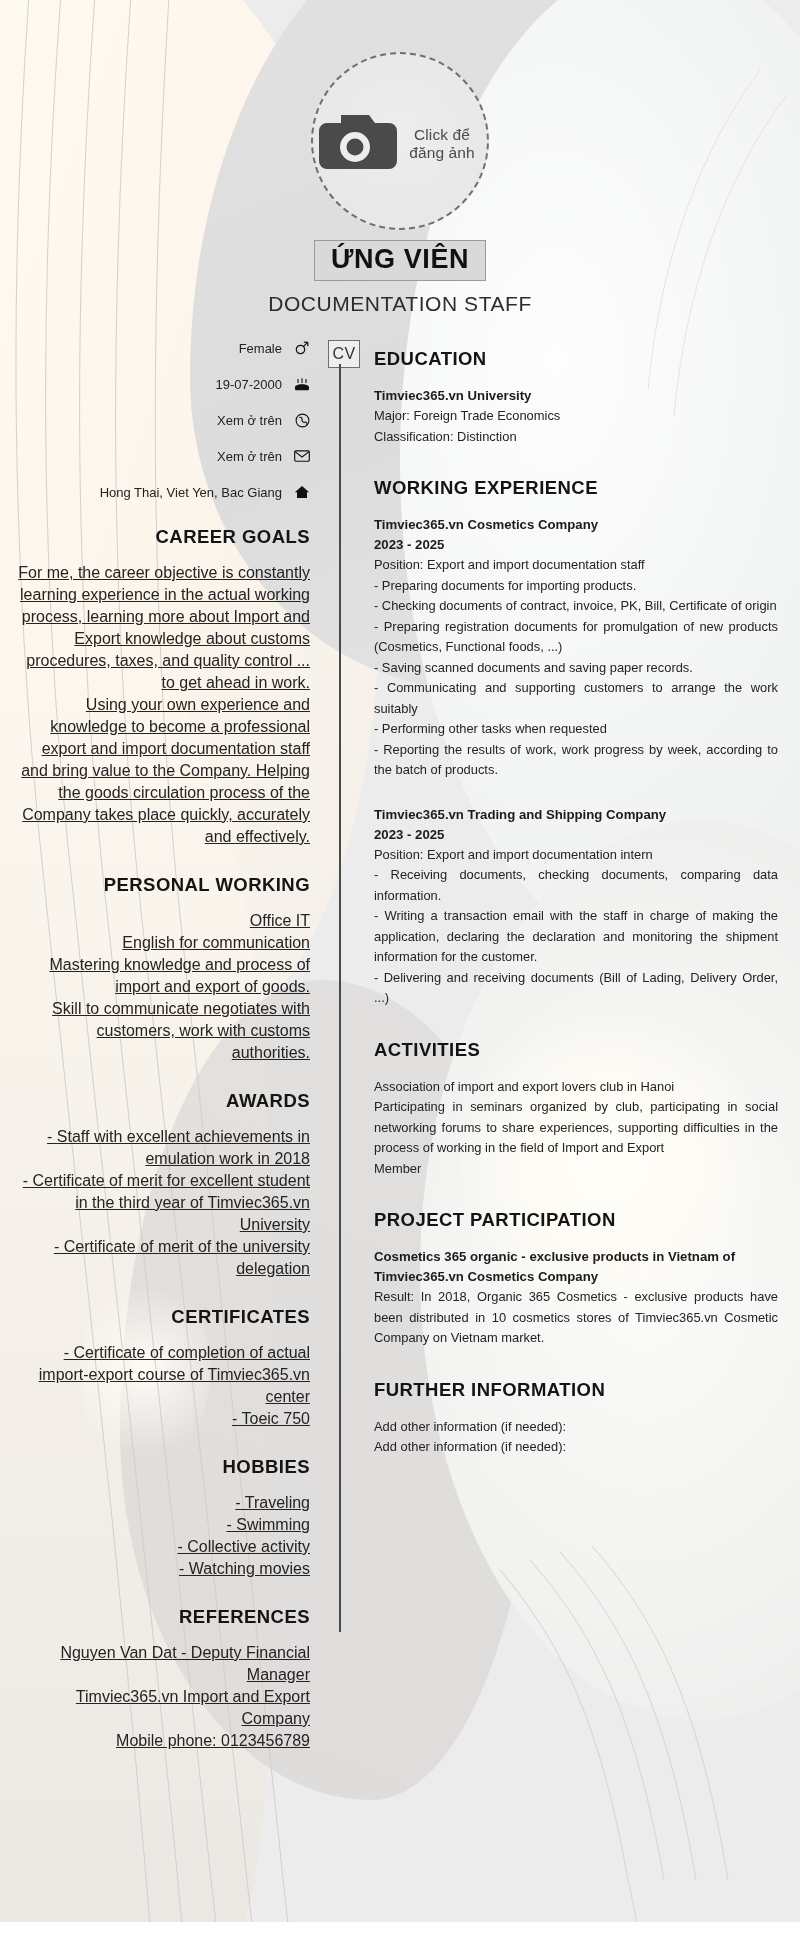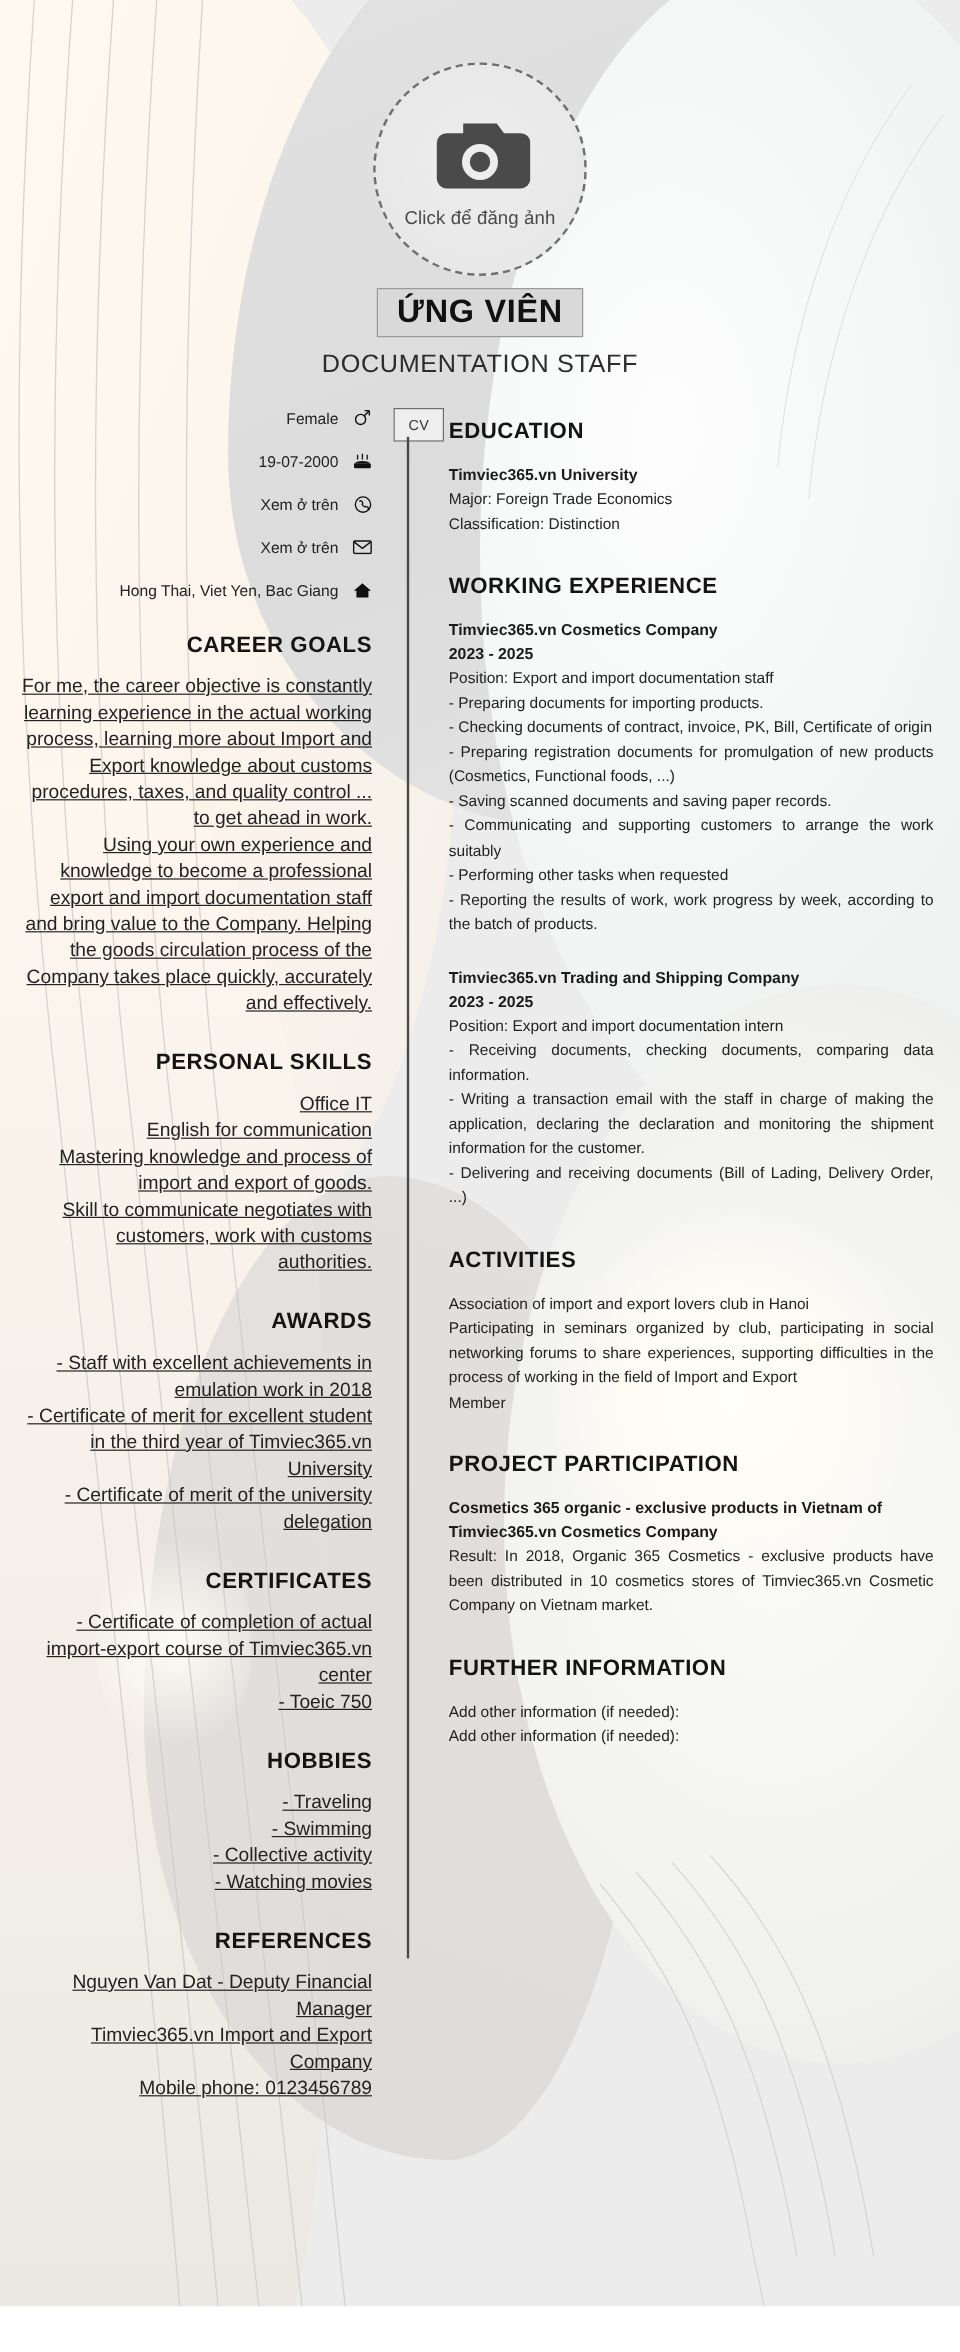--- a/index.html
+++ b/index.html
@@ -62,21 +62,21 @@
   }
   .bg-lines { position:absolute; inset:0; }
   .bg-bottom-white {
     position:absolute; left:0; right:0; bottom:0; height:38px; background:#ffffff;
   }
   
   .header { position:relative; z-index:5; padding-top:52px; text-align:center; }
   .photo-ring {
     width:178px; height:178px; margin:0 auto;
     border:2px dashed #6f6f6f; border-radius:50%;
-    display:flex; flex-direction:column; align-items:center; justify-content:center;
+    display:flex; flex-direction:row; align-items:center; justify-content:center;
     background:radial-gradient(circle at 50% 45%, #ededed 0%, #e8e8e8 70%, rgba(232,232,232,.45) 100%);
   }
   .cam-icon { margin-top:6px; }
   .photo-caption {
     font-size:15.5px; color:#4a4a4a; margin-top:6px; letter-spacing:.1px;
   }
   .name-box {
     display:inline-block; margin-top:10px;
     background:#d9d9d9; border:1px solid #9a9a9a;
     padding:3px 16px 5px 16px;
@@ -92,24 +92,24 @@
     position:relative; z-index:5;
     display:flex; margin-top:24px; padding:0 22px 0 18px;
   }
   .col-left { width:310px; padding-right:18px; text-align:right; }
   .divider-wrap { width:24px; position:relative; }
   .divider {
     position:absolute; left:11px; top:24px; bottom:120px;
     width:2px; background:#4a4a4a;
   }
   .cv-chip {
-    position:absolute; left:0; top:0; width:42px; height:28px;
+    position:absolute; left:0; top:0; width:32px; height:28px;
     border:1.5px solid #6e6e6e; background:#eeeeee;
     display:flex; align-items:center; justify-content:center;
-    font-size:12px; color:#333; letter-spacing:.3px;
+    font-size:16px; color:#333; letter-spacing:.3px;
   }
   .col-right { flex:1; padding-left:22px; }
 
   h2.sec {
     font-size:18.5px; font-weight:bold; color:#141414; letter-spacing:.45px;
   }
   .col-left h2.sec { margin:26px 0 14px 0; }
   .col-right h2.sec { margin:30px 0 16px 0; }
   .col-right h2.sec.first { margin-top:8px; }
 
@@ -240,21 +240,21 @@
                 <path d="M8 1 L15.2 7.2 L13 7.2 L13 13 L3 13 L3 7.2 L0.8 7.2 Z" fill="#111"></path>
               </svg>
           </span>
         </div>
       </div>
 
       <h2 class="sec">CAREER GOALS</h2>
       <p class="para">For me, the career objective is constantly learning experience in the actual working process, learning more about Import and Export knowledge about customs procedures, taxes, and quality control ... to get ahead in work.</p>
       <p class="para">Using your own experience and knowledge to become a professional export and import documentation staff and bring value to the Company. Helping the goods circulation process of the Company takes place quickly, accurately and effectively.</p>
 
-      <h2 class="sec">PERSONAL SKILLS</h2>
+      <h2 class="sec">PERSONAL WORKING</h2>
       <p class="para">Office IT</p>
       <p class="para">English for communication</p>
       <p class="para">Mastering knowledge and process of import and export of goods.</p>
       <p class="para">Skill to communicate negotiates with customers, work with customs authorities.</p>
 
       <h2 class="sec">AWARDS</h2>
       <p class="para">- Staff with excellent achievements in emulation work in 2018</p>
       <p class="para">- Certificate of merit for excellent student in the third year of Timviec365.vn University</p>
       <p class="para">- Certificate of merit of the university delegation</p>
 

